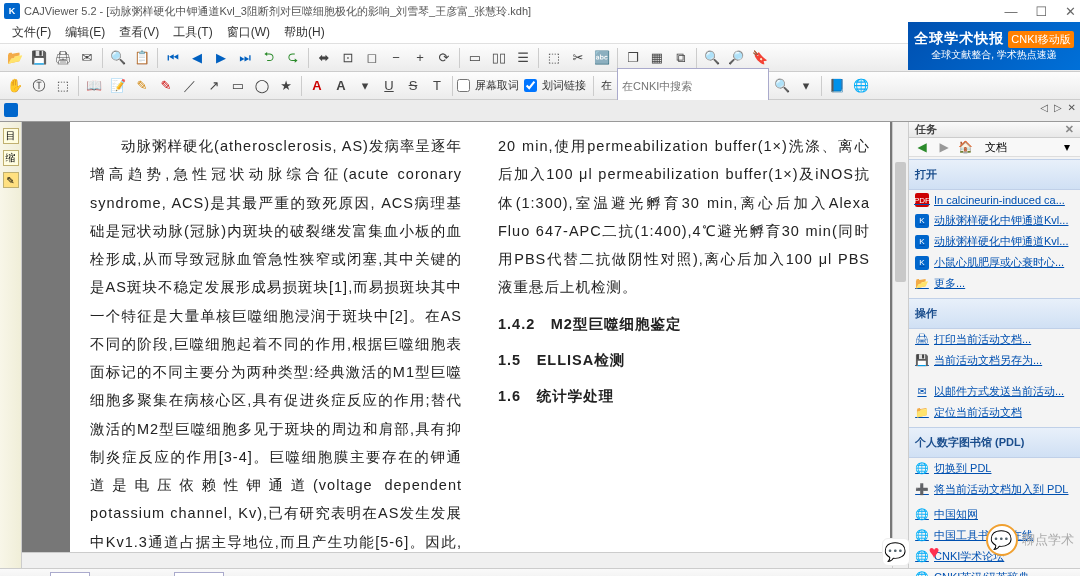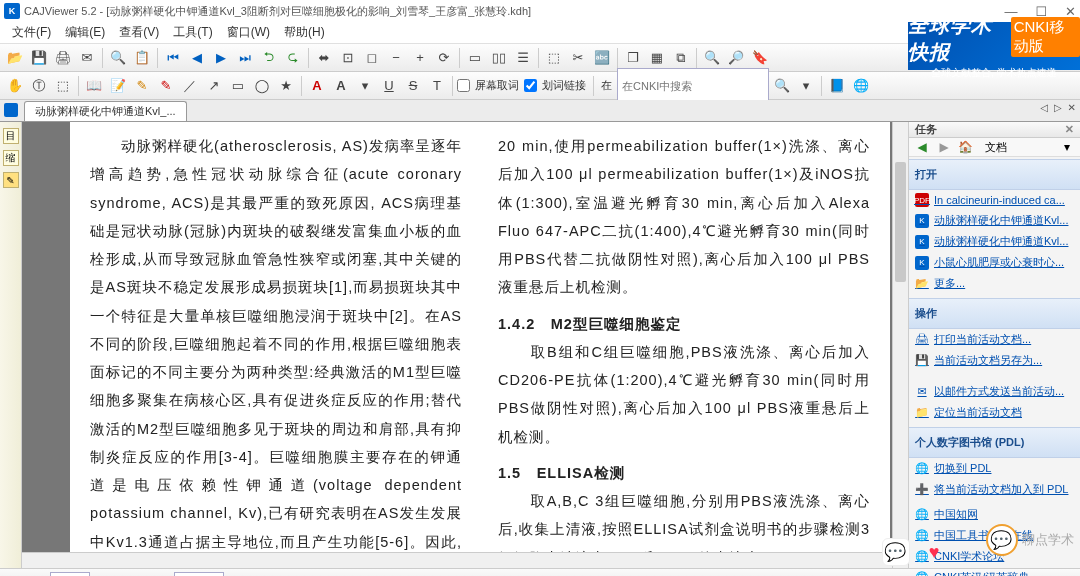--- a/index.html
+++ b/index.html
@@ -34,21 +34,21 @@
 .rightpanel { width: 172px; background: #f4f4f4; border-left: 1px solid #ccc; display: flex; flex-direction: column; }
 .rp-head { height: 22px; background: linear-gradient(#fafafa,#e8e8e8); border-bottom: 1px solid #ccc; display:flex;align-items:center;padding:0 6px;font-size:11px;color:#444;font-weight:bold;}
 .rp-head .x { margin-left:auto; color:#888; }
 .rp-tabs { height: 24px; display:flex;align-items:center;gap:4px;padding:0 4px;background:#f8f8f8;border-bottom:1px solid #ddd;}
 .rp-tabs .ic { width:18px;height:18px;display:flex;align-items:center;justify-content:center;font-size:12px;}
 .rp-section { padding: 2px 0; }
 .rp-section-h { background: linear-gradient(#e8f0fa,#d0e0f4); color:#1a4d8c; font-weight:bold; font-size:11px; padding:7px 6px; border-top:1px solid #c0d0e8;border-bottom:1px solid #c0d0e8;}
 .rp-item { display:flex;align-items:center;gap:5px;padding:3px 6px;font-size:11px;color:#0050b0;text-decoration:underline;cursor:pointer;white-space:nowrap;overflow:hidden;text-overflow:ellipsis;}
 .rp-item .ic { width:14px;height:14px;flex-shrink:0;display:flex;align-items:center;justify-content:center;font-size:11px;text-decoration:none;}
 .banner { position:absolute; top:22px; right:0; width:172px; height:48px; background: linear-gradient(135deg,#0050b0,#0070d8); color:#fff; display:flex;flex-direction:column;align-items:center;justify-content:center;font-size:11px;z-index:5;}
-.banner .big { font-size:20px; font-weight:bold; font-style:italic; letter-spacing:1px;}
+.banner .big { font-size:14px; font-weight:bold; letter-spacing:1px;}
 .statusnav { height: 22px; background: linear-gradient(#fafafa,#e8e8e8); border-top: 1px solid #ccc; display:flex;align-items:center;padding:0 6px;gap:4px;font-size:11px;color:#333;}
 .statusnav .nav-btn { width:18px;height:16px;display:flex;align-items:center;justify-content:center;color:#0060c0;}
 .statusnav input { width:40px;height:16px;border:1px solid #aac;font-size:11px;text-align:center;}
 .watermark { position:absolute; right:6px; bottom:20px; display:flex;align-items:center;gap:4px;font-size:13px;color:#888; z-index:20;}
 .wm-circle { width:32px;height:32px;border-radius:50%;background:#fff;border:2px solid #f0a030;display:flex;align-items:center;justify-content:center;font-size:18px;}
 .floaticon { position:absolute; bottom:10px; width:28px;height:28px;border-radius:6px;display:flex;align-items:center;justify-content:center;font-size:18px;z-index:20;}
 </style>
 </head>
 <body>
 
@@ -72,21 +72,21 @@
   <div style="margin-left:auto;display:flex;gap:14px;color:#888;font-size:11px;">
     <span>—</span>
     <span>❐</span>
     <span>✕</span>
   </div>
 </div>
 
 <div class="banner">
   <div style="display:flex;align-items:baseline;gap:4px;">
       <span class="big">全球学术快报</span>
-      <span style="font-size:15px;background:#ff8000;padding:1px 3px;border-radius:2px;">CNKI移动版</span>
+      <span style="font-size:11px;background:#ff8000;padding:1px 3px;border-radius:2px;">CNKI移动版</span>
     </div>
   <div style="font-size:10px;">全球文献整合, 学术热点速递</div>
 </div>
 
 <div class="toolbar">
   <span class="tb-btn">📂</span>
   <span class="tb-btn">💾</span>
   <span class="tb-btn">🖨</span>
   <span class="tb-btn">✉</span>
   <span class="tb-sep"></span>
@@ -159,21 +159,20 @@
   <input class="tb-input" placeholder="在CNKI中搜索" style="">
   <span class="tb-btn">🔍</span>
   <span class="tb-btn">▾</span>
   <span class="tb-sep"></span>
   <span class="tb-btn">📘</span>
   <span class="tb-btn">🌐</span>
 </div>
 
 <div class="tabbar">
   <span class="smallicon"></span>
-  <div class="tab"><span>动脉粥样硬化中钾通道Kvl_...</span></div>
   <div class="navarrow">
       <span>◁</span>
       <span>▷</span>
       <span>✕</span>
     </div>
 </div>
 
 <div class="main">
   <div class="leftbar">
     <div class="lb">目</div>
@@ -182,23 +181,21 @@
   </div>
   <div class="content">
     <div class="page">
       <div class="col left">
         <div>　　动脉粥样硬化(atherosclerosis, AS)发病率呈逐年增高趋势,急性冠状动脉综合征(acute coronary syndrome, ACS)是其最严重的致死原因, ACS病理基础是冠状动脉(冠脉)内斑块的破裂继发富集血小板的血栓形成,从而导致冠脉血管急性狭窄或闭塞,其中关键的是AS斑块不稳定发展形成易损斑块[1],而易损斑块其中一个特征是大量单核巨噬细胞浸润于斑块中[2]。在AS不同的阶段,巨噬细胞起着不同的作用,根据巨噬细胞表面标记的不同主要分为两种类型:经典激活的M1型巨噬细胞多聚集在病核心区,具有促进炎症反应的作用;替代激活的M2型巨噬细胞多见于斑块的周边和肩部,具有抑制炎症反应的作用[3-4]。巨噬细胞膜主要存在的钾通道是电压依赖性钾通道(voltage dependent potassium channel, Kv),已有研究表明在AS发生发展中Kv1.3通道占据主导地位,而且产生功能[5-6]。因此,通过Kv1.3通道调控巨噬细胞的分化方向对于预防和治疗AS具有重要的意义。</div>
 
       </div>
       <div class="col right">
         <div>20 min,使用permeabilization buffer(1×)洗涤、离心后加入100 μl permeabilization buffer(1×)及iNOS抗体(1:300),室温避光孵育30 min,离心后加入Alexa Fluo 647-APC二抗(1:400),4℃避光孵育30 min(同时用PBS代替二抗做阴性对照),离心后加入100 μl PBS液重悬后上机检测。</div>
         <div class="b">1.4.2　M2型巨噬细胞鉴定</div>
-        <div>　　取B组和C组巨噬细胞,PBS液洗涤、离心后加入CD206-PE抗体(1:200),4℃避光孵育30 min(同时用PBS做阴性对照),离心后加入100 μl PBS液重悬后上机检测。</div>
         <div class="b">1.5　ELLISA检测</div>
-        <div>　　取A,B,C 3组巨噬细胞,分别用PBS液洗涤、离心后,收集上清液,按照ELLISA试剂盒说明书的步骤检测3组细胞上清液中IL-12和IL-10的表达水平。</div>
         <div class="b">1.6　统计学处理</div>
 
       </div>
     </div>
     <div class="scrollbar-v">
         <div class="thumb"></div>
       </div>
     <div class="scrollbar-h"></div>
   </div>
   <div class="rightpanel">

